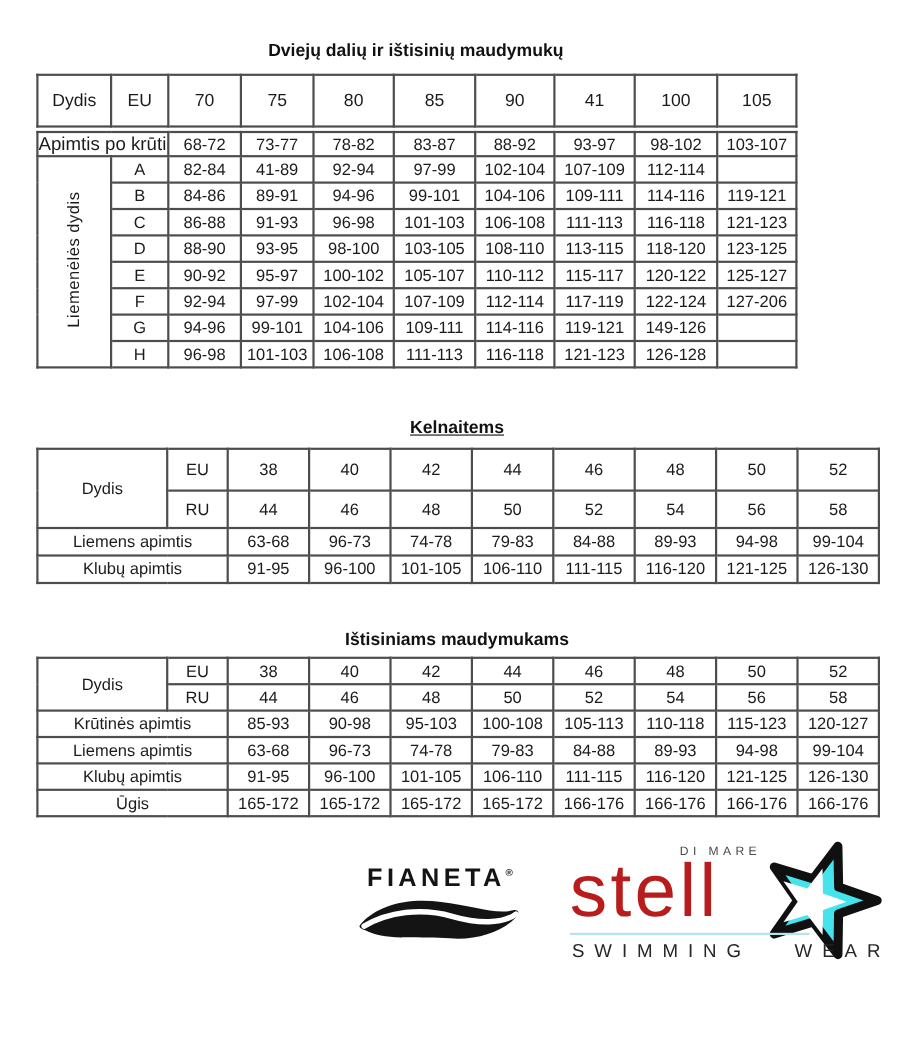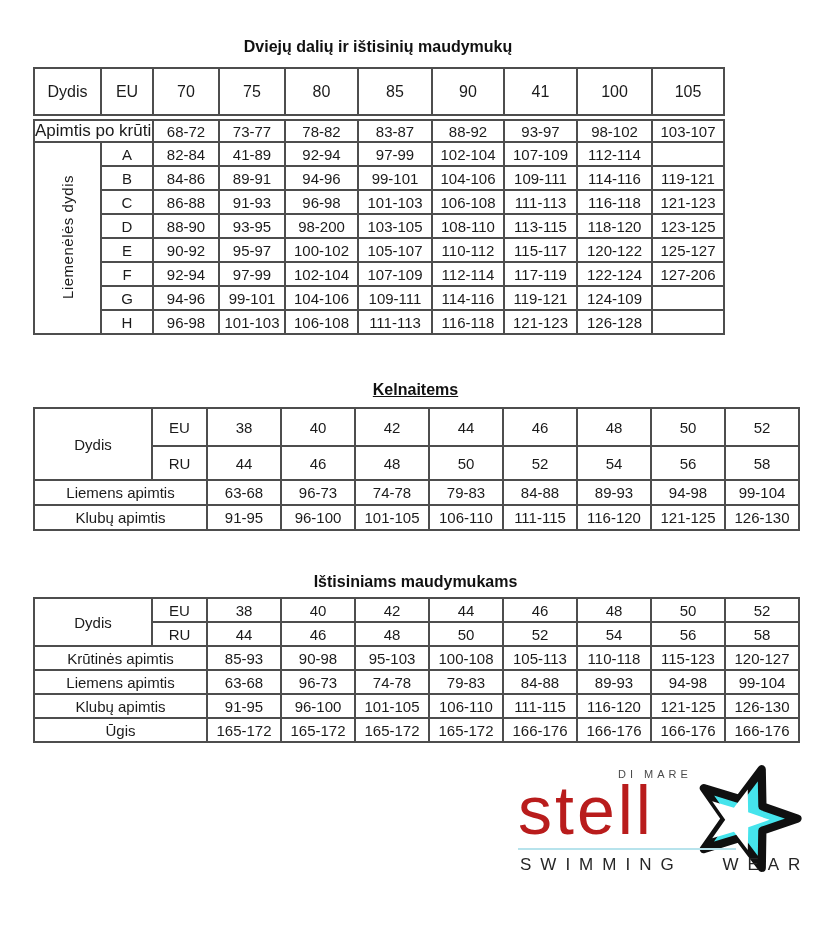--- a/index.html
+++ b/index.html
@@ -137,21 +137,21 @@
           <td>101-103</td>
           <td>106-108</td>
           <td>111-113</td>
           <td>116-118</td>
           <td>121-123</td>
         </tr>
         <tr class="cup">
           <td>D</td>
           <td>88-90</td>
           <td>93-95</td>
-          <td>98-200</td>
+          <td>98-100</td>
           <td>103-105</td>
           <td>108-110</td>
           <td>113-115</td>
           <td>118-120</td>
           <td>123-125</td>
         </tr>
         <tr class="cup">
           <td>E</td>
           <td>90-92</td>
           <td>95-97</td>
@@ -174,21 +174,21 @@
           <td>127-206</td>
         </tr>
         <tr class="cup">
           <td>G</td>
           <td>94-96</td>
           <td>99-101</td>
           <td>104-106</td>
           <td>109-111</td>
           <td>114-116</td>
           <td>119-121</td>
-          <td>124-109</td>
+          <td>149-126</td>
           <td></td>
         </tr>
         <tr class="cup">
           <td>H</td>
           <td>96-98</td>
           <td>101-103</td>
           <td>106-108</td>
           <td>111-113</td>
           <td>116-118</td>
           <td>121-123</td>
@@ -341,20 +341,27 @@
           <td>166-176</td>
           <td>166-176</td>
           <td>166-176</td>
           <td>166-176</td>
         </tr>
       </tbody>
     </table>
 
   <div class="logos">
 
+    <div class="fianeta">
+      <div class="fianeta-text"><span>FIANETA</span><sup>®</sup></div>
+      <svg width="152" height="48" viewBox="0 0 150 48">
+        <path d="M3,27 C18,10 45,3 76,7 C103,10 124,18 139,15 C146,13 149,16 143,22 C131,34 108,42 84,40 C58,38 28,42 10,34 C3,31 0,30 3,27 Z" fill="#141414"></path>
+        <path d="M6,29 C28,16 58,12 86,20 C110,27 132,27 144,18" fill="none" stroke="#ffffff" stroke-width="5" stroke-linecap="round"></path>
+      </svg>
+    </div>
 
     <div class="stella">
       <div class="dimare">DI MARE</div>
       <div class="stella-word">stell</div>
       <svg class="stella-star" width="118" height="120" viewBox="0 0 100 102">
         <g transform="rotate(18 50 50)">
           <path d="M50,4 L60.3,33.8 L91.8,34.4 L66.6,53.4 L75.9,83.6 L50,65.5 L24.1,83.6 L33.4,53.4 L8.2,34.4 L39.7,33.8 Z" fill="#45e4ec" stroke="#101010" stroke-width="7" stroke-linejoin="round"></path>
           <path d="M44,24 L50.3,42.3 L69.7,42.7 L54.3,54.3 L59.9,72.8 L44,61.8 L28.1,72.8 L33.7,54.3 L18.3,42.7 L37.6,42.3 Z" fill="#ffffff"></path>
         </g>
       </svg>

